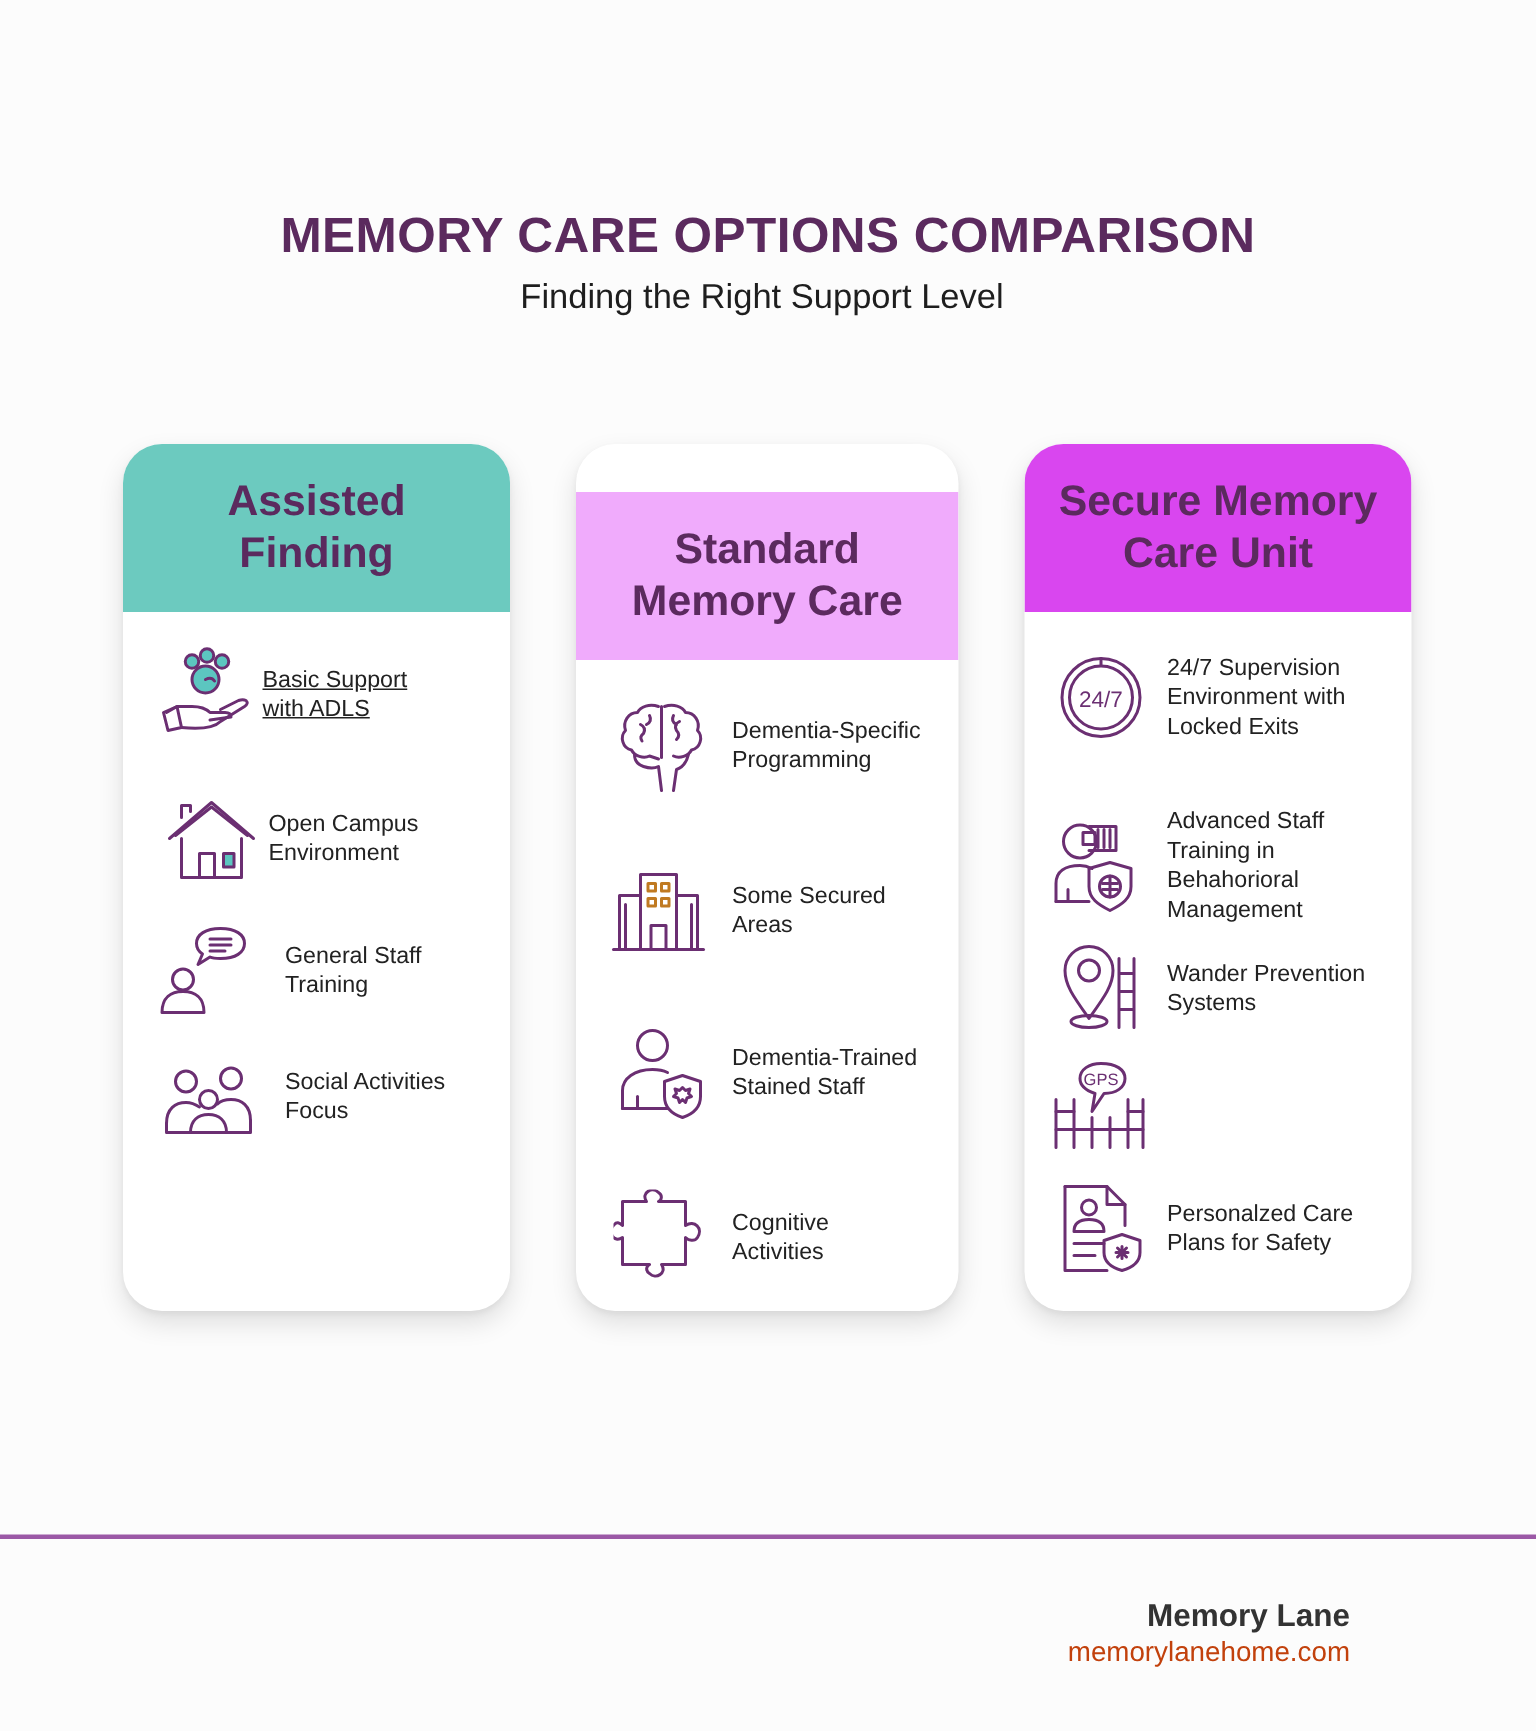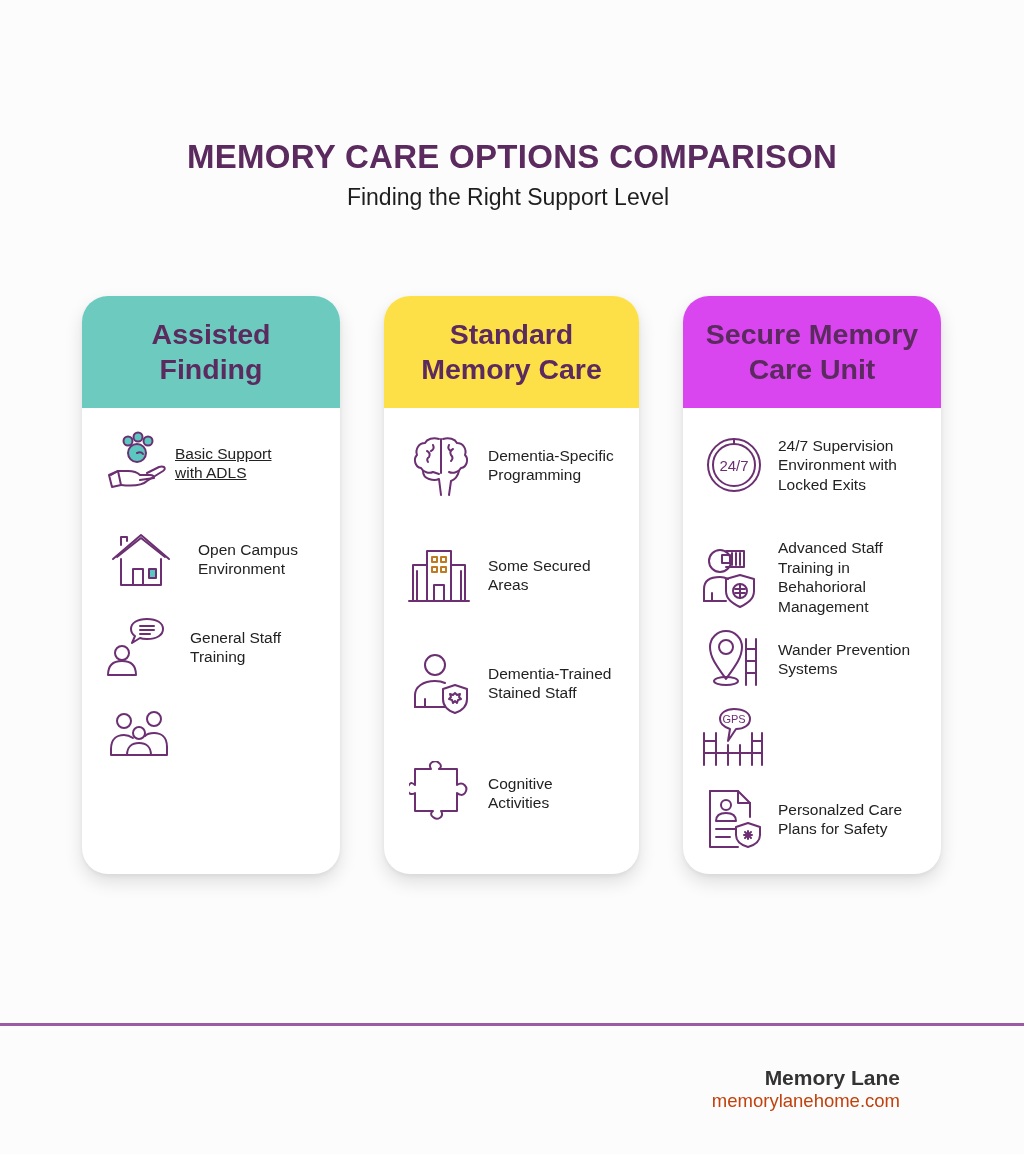--- a/index.html
+++ b/index.html
@@ -81,21 +81,21 @@
       <span class="icon">
         <svg viewBox="0 0 64 64" fill="none" stroke="#6b2f72" stroke-width="2" stroke-linecap="round" stroke-linejoin="round">
           <path d="M4 32 L32 8 L60 32"></path>
           <path d="M8 30 L32 11 L56 30"></path>
           <path d="M12 18 v-8 h6 v4"></path>
           <path d="M12 32 v26 h40 v-26"></path>
           <path d="M24 58 v-16 h10 v16"></path>
           <rect x="40" y="42" width="7" height="9" fill="#5cc6c0"></rect>
         </svg>
       </span>
-      <span class="label" style="margin-left:24px; width:120px;">Open Campus Environment</span>
+      <span class="label" style="margin-left:5px; width:120px;">Open Campus Environment</span>
     </div>
     <div class="feature" style="top:206px; left:20px;">
       <span class="icon">
         <svg viewBox="0 0 64 64" fill="none" stroke="#6b2f72" stroke-width="2" stroke-linecap="round" stroke-linejoin="round">
           <path d="M44 4 c10 0 16 4 16 10 c0 6 -6 10 -16 10 c-3 0 -5 0 -7 -1 l-8 5 l3 -7 c-3 -2 -4 -4 -4 -7 c0 -6 6 -10 16 -10 z"></path>
           <path d="M37 11 h14 M37 15 h14 M37 19 h10"></path>
           <circle cx="19" cy="38" r="7"></circle>
           <path d="M5 60 c0 -10 6 -14 14 -14 c8 0 14 4 14 14 z"></path>
         </svg>
       </span>
@@ -106,26 +106,27 @@
         <svg viewBox="0 0 64 64" fill="none" stroke="#6b2f72" stroke-width="2" stroke-linecap="round" stroke-linejoin="round">
           <circle cx="17" cy="22" r="7"></circle>
           <circle cx="47" cy="20" r="7"></circle>
           <circle cx="32" cy="34" r="6"></circle>
           <path d="M4 50 c0 -10 6 -14 13 -14 c4 0 6 1 9 3"></path>
           <path d="M60 48 c0 -10 -6 -14 -13 -14 c-4 0 -7 1 -9 3"></path>
           <path d="M20 56 c0 -8 5 -12 12 -12 c7 0 12 4 12 12 z"></path>
           <path d="M4 50 v6 h16 M60 48 v8 h-16"></path>
         </svg>
       </span>
+      <span class="label" style="margin-left:18px; width:130px;">Social Activities Focus</span>
     </div>
   </div>
 </div>
 
 <div class="card" style="left:384px; width:255px;">
-  <div class="card-header" style="background:#fde047; padding:0 20px;">
+  <div class="card-header" style="background:#f0abfc; padding:0 20px;margin-top:32px;">
     <span>Standard Memory Care</span>
   </div>
   <div class="card-body">
     <div class="feature" style="top:24px; left:24px;">
       <span class="icon">
         <svg viewBox="0 0 64 64" fill="none" stroke="#6b2f72" stroke-width="2" stroke-linecap="round" stroke-linejoin="round">
           <path d="M30 6 c-6 -2 -12 0 -14 4 c-6 0 -10 6 -8 12 c-4 4 -2 12 4 13 c2 4 8 6 12 4 l6 2"></path>
           <path d="M34 6 c6 -2 12 0 14 4 c6 0 10 6 8 12 c4 4 2 12 -4 13 c-2 4 -8 6 -12 4"></path>
           <path d="M32 6 v34"></path>
           <path d="M18 18 q4 2 2 6 q-3 2 -1 5 M24 12 q2 4 -2 6 M44 16 q-4 2 -2 6 q3 3 0 6 M40 12 q-2 4 2 6"></path>

